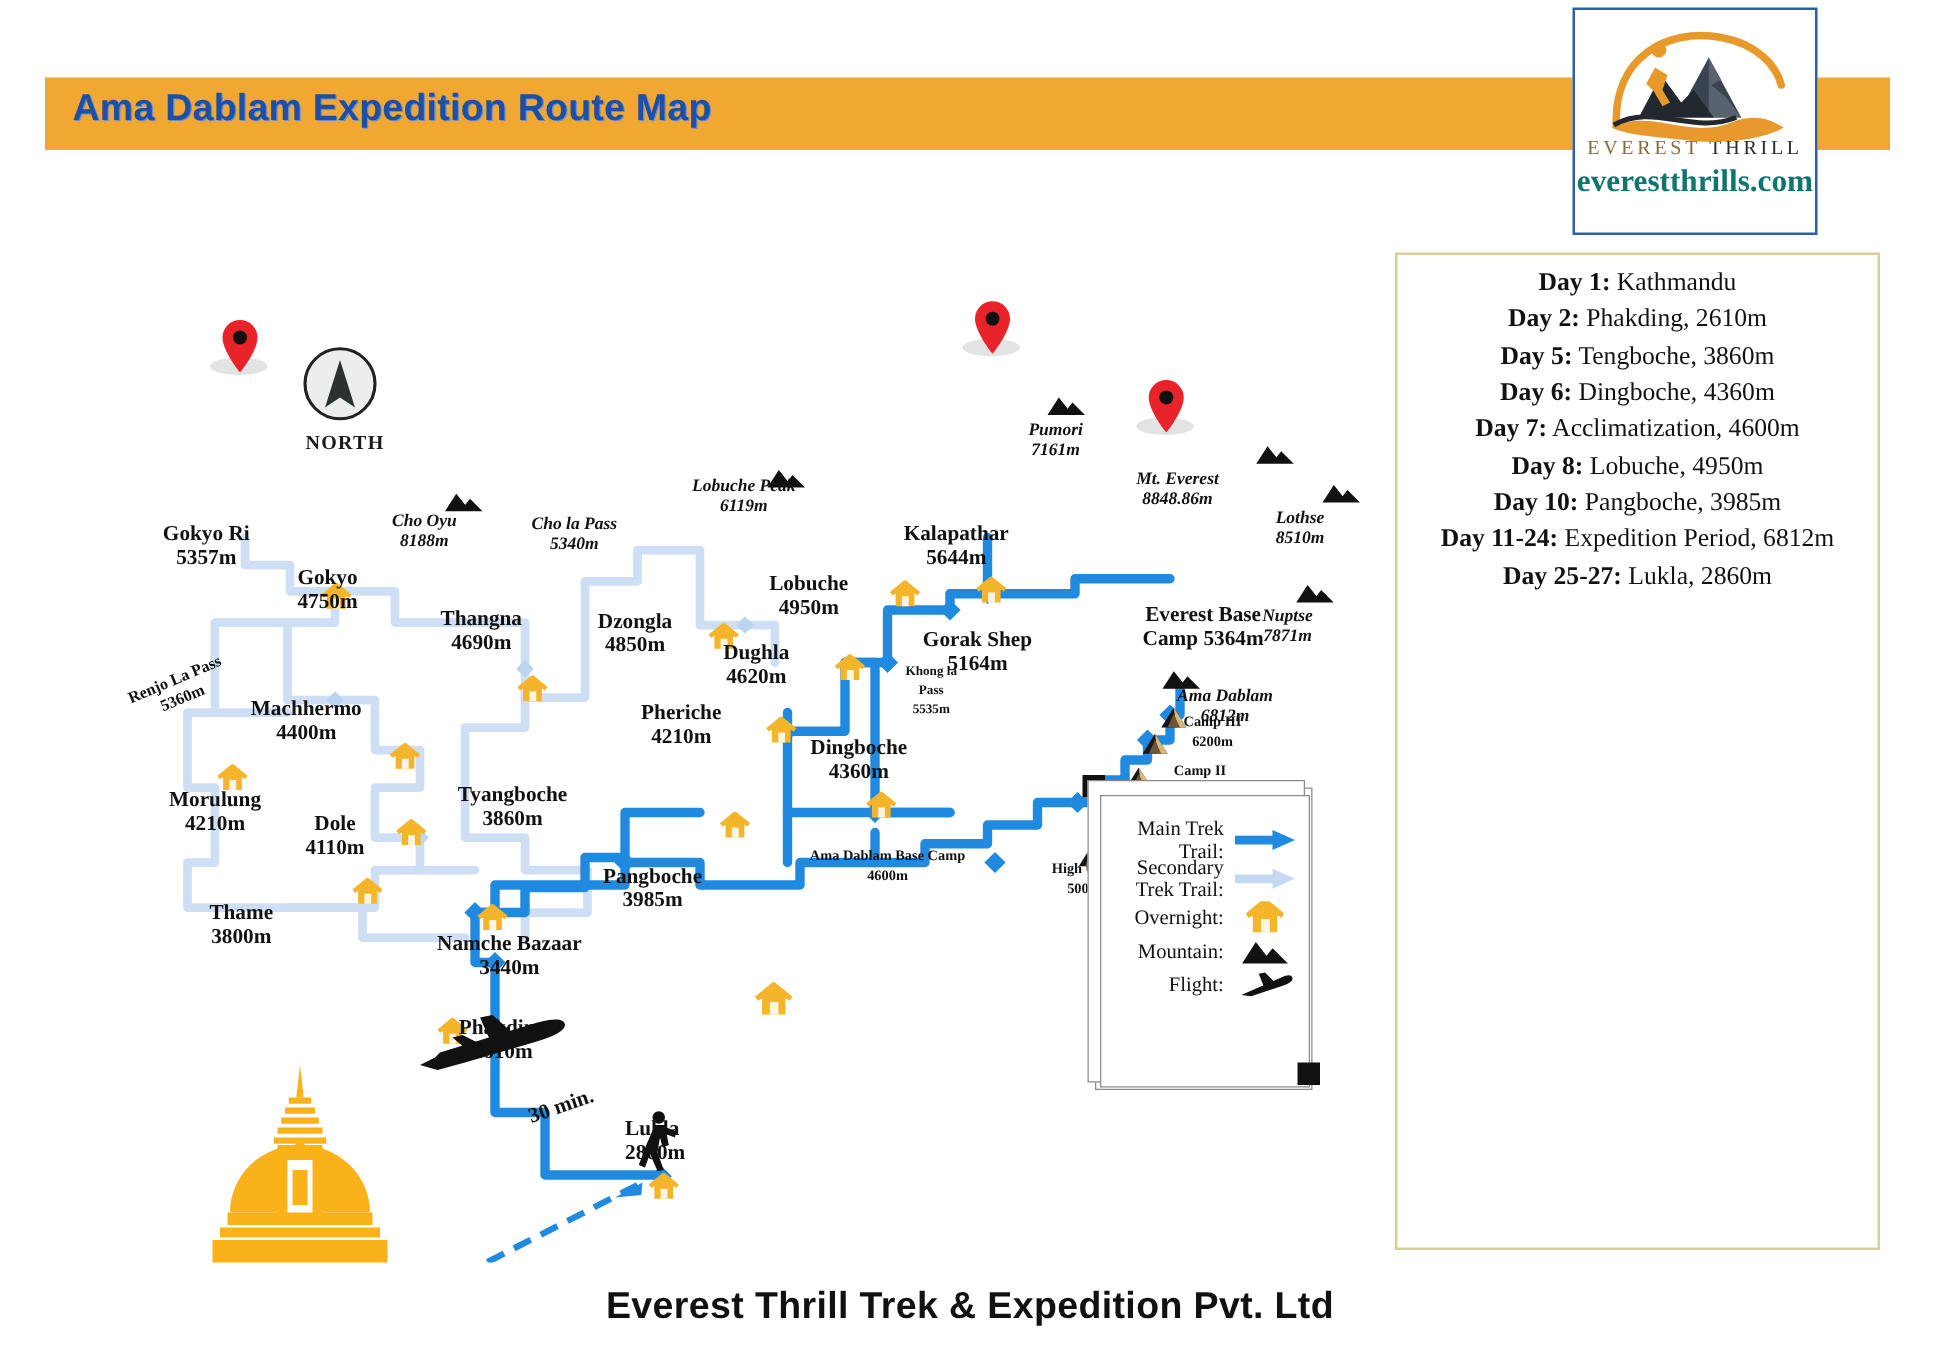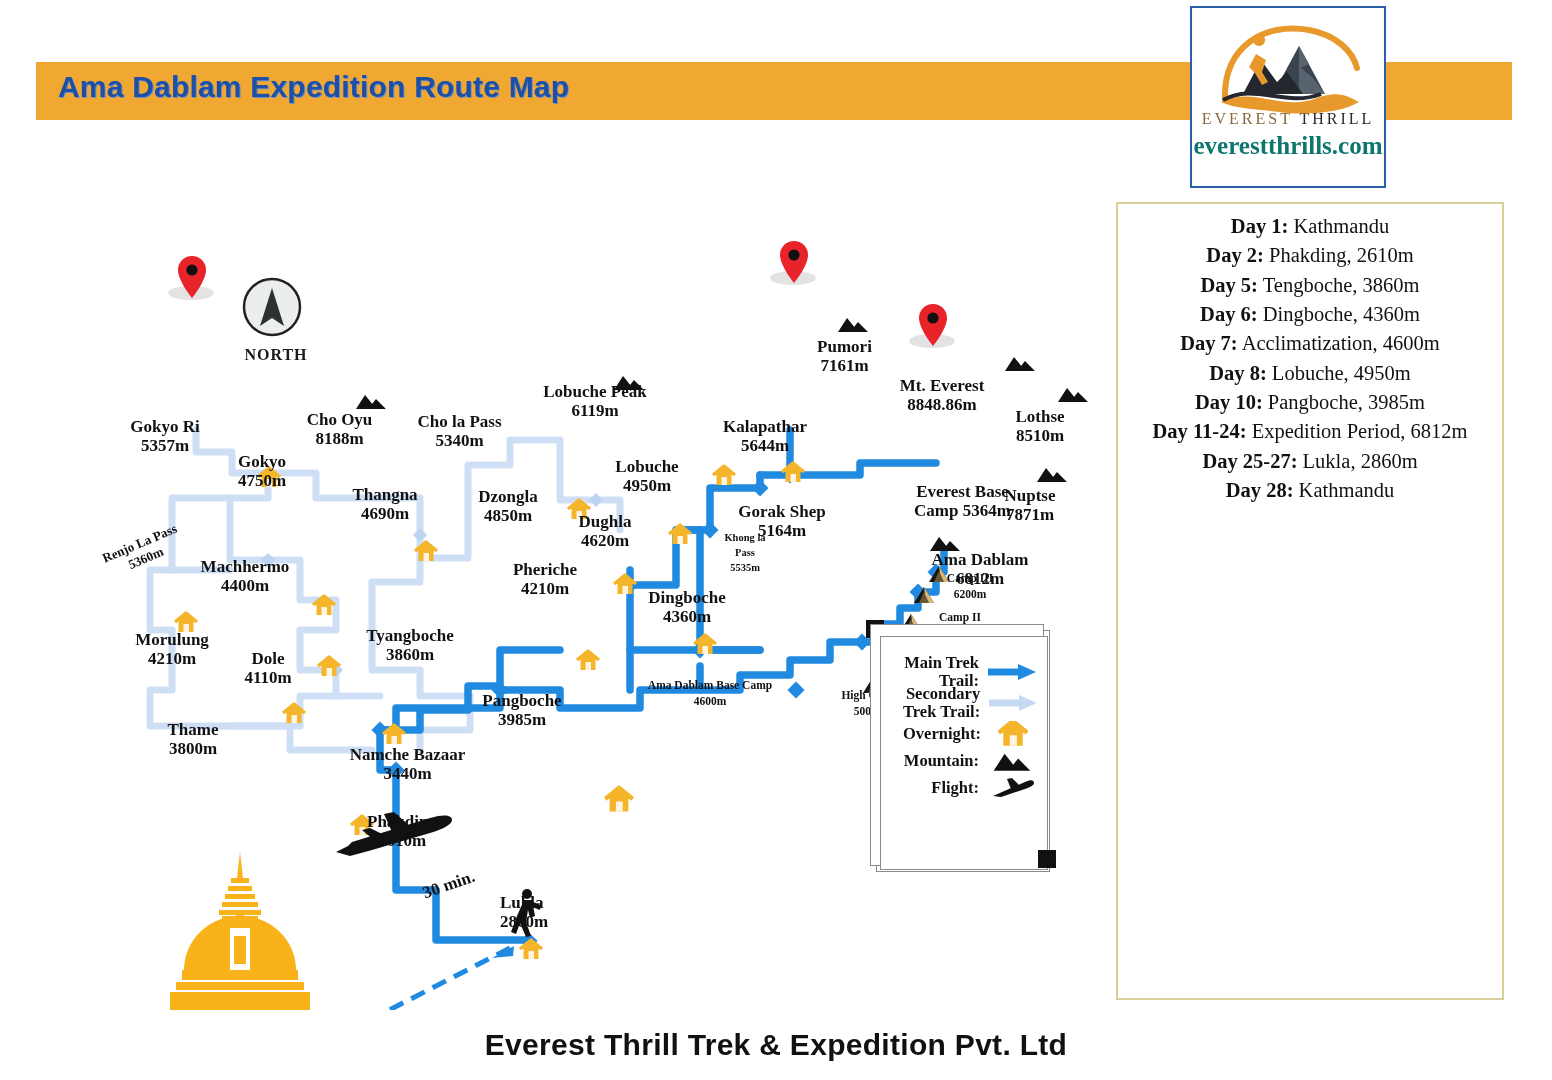--- a/index.html
+++ b/index.html
@@ -7,39 +7,39 @@
        font-family:"Liberation Serif",serif;}
 
   
   .header-bar{position:absolute;left:36px;top:62px;width:1476px;height:58px;
               background:#F0A832;}
   .header-title{position:absolute;left:58px;top:70px;font-family:"Liberation Sans",sans-serif;
                 font-weight:bold;font-size:30px;color:#1C4FA5;letter-spacing:.2px;
                 text-shadow:1px 1px 0 #6f8fc4;}
 
   
-  .logo-box{position:absolute;left:1190px;top:6px;width:196px;height:182px;
+  .logo-box{position:absolute;left:1258px;top:6px;width:196px;height:182px;
             border:2px solid #2b5fa8;background:#fff;box-sizing:border-box;
             display:flex;flex-direction:column;align-items:center;justify-content:flex-start;}
   .logo-art{width:150px;height:98px;margin-top:8px;position:relative;}
   .logo-name{font-family:"Liberation Serif",serif;font-size:16px;letter-spacing:3px;
              color:#2b2b2b;margin-top:-4px;}
   .logo-name b{color:#8a6a3c;font-weight:normal;}
   .logo-url{font-family:"Liberation Serif",serif;font-weight:bold;font-size:25px;
             color:#0f766e;margin-top:4px;}
 
   
   .map{position:absolute;left:0;top:130px;width:1110px;height:880px;}
   .map svg{position:absolute;left:0;top:0;}
 
   
   .lbl{position:absolute;text-align:center;font-family:"Liberation Serif",serif;
        font-weight:bold;color:#111;line-height:1.12;white-space:nowrap;}
   .lbl.v{font-size:17px;}        
-  .lbl.m{font-size:17px;}        
+  .lbl.m{font-size:14px;font-style:italic;}        
   .lbl.s{font-size:11.5px;}      
   .lbl.xs{font-size:10.5px;}     
 
   .north-txt{position:absolute;left:236px;top:216px;width:80px;text-align:center;
              font-family:"Liberation Serif",serif;font-weight:bold;font-size:16px;
              letter-spacing:1px;color:#1b1b1b;}
 
   .minlbl{position:absolute;font-family:"Liberation Serif",serif;font-weight:bold;
           font-size:17px;color:#111;transform:rotate(-19deg);}
   .renjo{position:absolute;left:95px;top:405px;width:96px;text-align:center;
@@ -50,21 +50,21 @@
   .legend-wrap{position:absolute;left:866px;top:620px;width:190px;height:258px;}
   .legend-sh2{position:absolute;left:10px;top:10px;width:172px;height:240px;
               border:1px solid #8a8a8a;background:#fff;}
   .legend-sh1{position:absolute;left:4px;top:4px;width:172px;height:240px;
               border:1px solid #8a8a8a;background:#fff;}
   .legend-box{position:absolute;left:14px;top:16px;width:168px;height:234px;
               border:1px solid #8a8a8a;background:#fff;box-sizing:border-box;
               padding:22px 8px 0 4px;}
   .legend-row{display:flex;align-items:center;justify-content:flex-end;gap:6px;
               margin-bottom:1px;height:25px;}
-  .legend-row span.t{font-family:"Liberation Serif",serif;font-weight:bold;
+  .legend-row span.t{font-family:"Liberation Serif",serif;font-weight:normal;
                      font-size:16.5px;color:#111;white-space:nowrap;margin-left:18px;}
   .legend-row .g{width:54px;display:flex;align-items:center;justify-content:center;}
   .corner{position:absolute;width:18px;height:18px;background:#111;}
 
   
   .itin{position:absolute;left:1116px;top:202px;width:388px;height:798px;
         border:2px solid #D8CE98;background:#fff;box-sizing:border-box;
         padding:8px 18px;text-align:center;}
   .itin p{margin:0;font-family:"Liberation Serif",serif;font-size:20.5px;
           color:#111;line-height:1.43;}
@@ -512,16 +512,15 @@
 <div class="itin">
   <p><b>Day 1:</b><span> Kathmandu</span></p>
   <p><b>Day 2:</b><span> Phakding, 2610m</span></p>
   <p><b>Day 5:</b><span> Tengboche, 3860m</span></p>
   <p><b>Day 6:</b><span> Dingboche, 4360m</span></p>
   <p><b>Day 7:</b><span> Acclimatization, 4600m</span></p>
   <p><b>Day 8:</b><span> Lobuche, 4950m</span></p>
   <p><b>Day 10:</b><span> Pangboche, 3985m</span></p>
   <p><b>Day 11-24:</b><span> Expedition Period, 6812m</span></p>
   <p><b>Day 25-27:</b><span> Lukla, 2860m</span></p>
-  <p><b>Day 28:</b><span> Kathmandu</span></p>
 </div>
 
 <div class="footer">Everest Thrill Trek &amp; Expedition Pvt. Ltd</div>
 
 </body></html>

